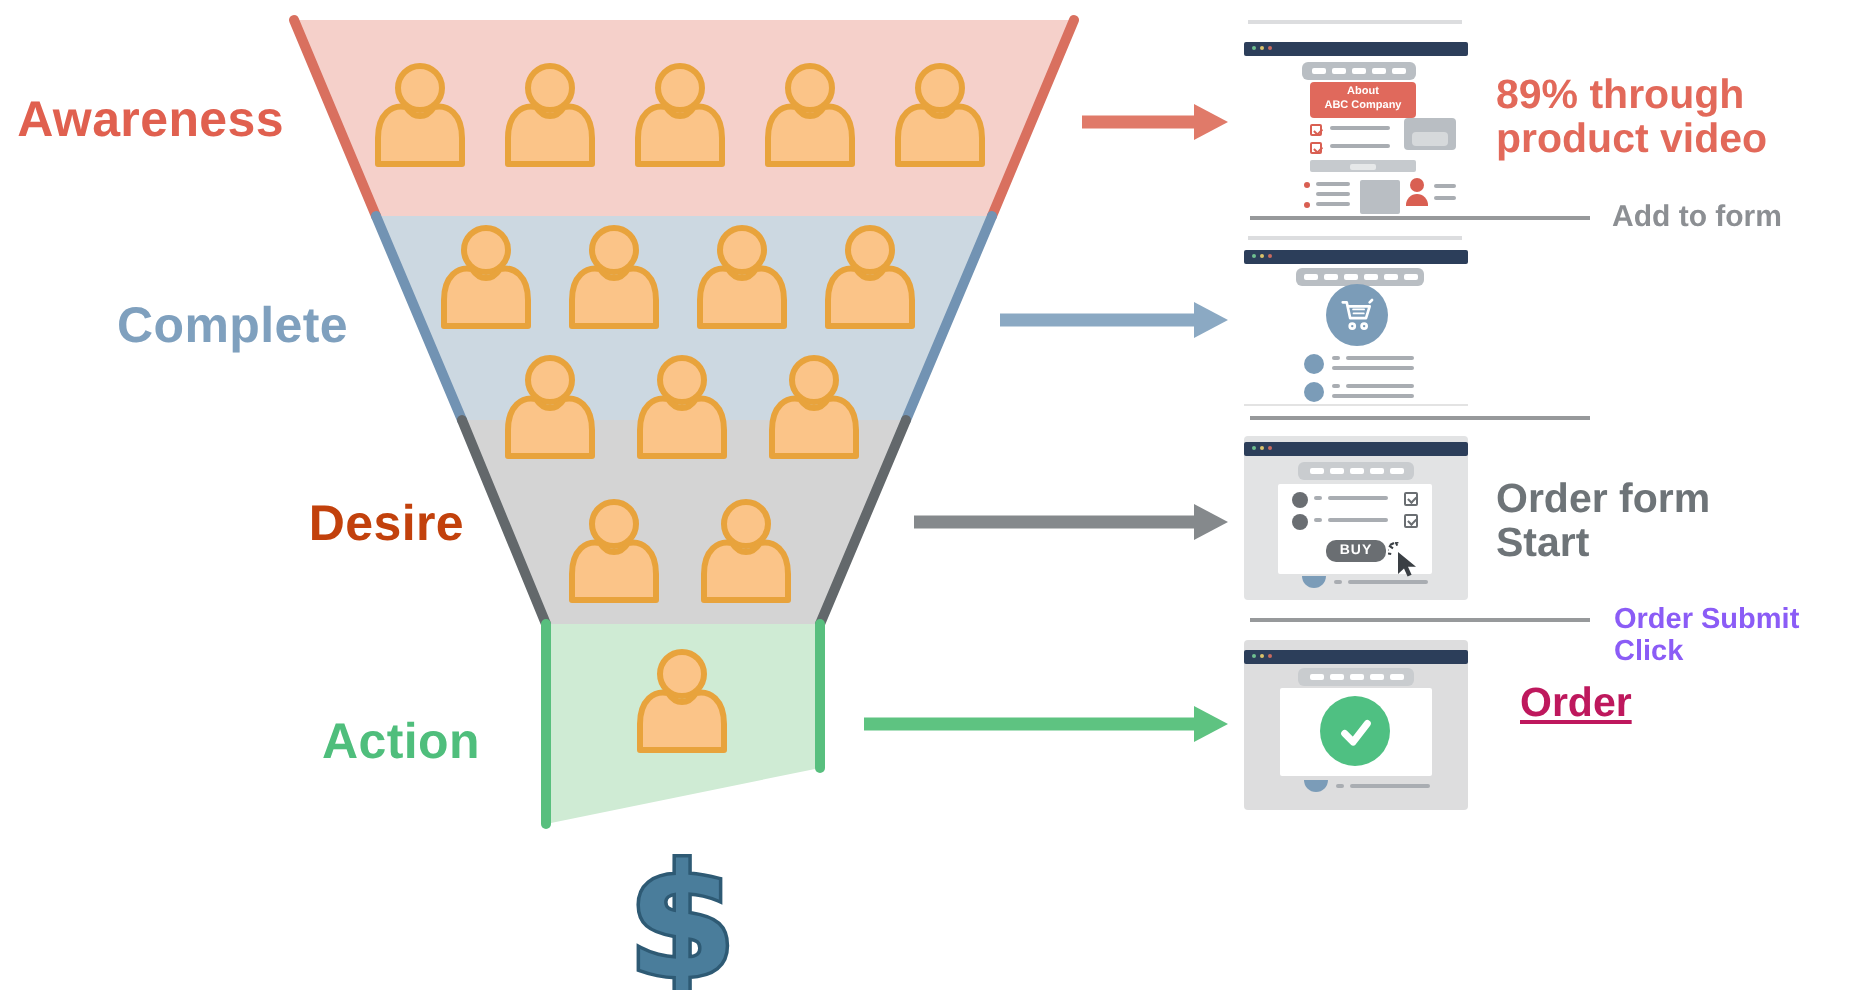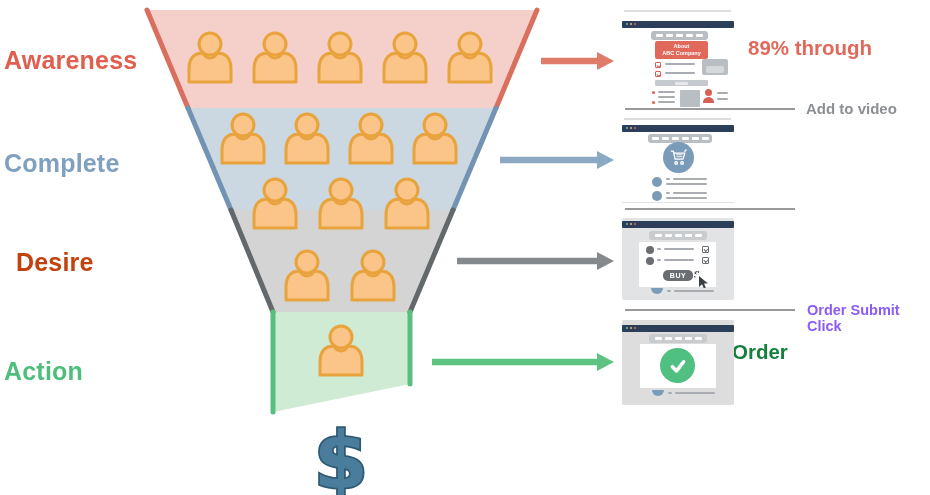--- a/index.html
+++ b/index.html
@@ -1,29 +1,29 @@
 <!DOCTYPE html>
 <html><head>
 <meta charset="utf-8">
 <style>
   html,body{margin:0;padding:0;background:#fff;}
   #stage{position:relative;width:930px;height:495px;background:#fff;overflow:hidden;
          font-family:"Liberation Sans",sans-serif;}
   .abs{position:absolute;}
   
-  .stage-label{position:absolute;font-size:25px;font-weight:bold;text-align:left;letter-spacing:.2px;}
+  .stage-label{position:absolute;font-size:25px;font-weight:bold;text-align:right;letter-spacing:.2px;}
   .lab-awareness{left:4px;top:46px;width:138px;color:#E0604F;}
   .lab-interest{left:4px;top:149px;width:170px;color:#7FA0BE;}
   .lab-desire{left:16px;top:248px;width:216px;color:#c2410c;}
   .lab-action{left:4px;top:341px;width:236px;color:#4FBE7C;margin-top:16px;}
   
   .callout{position:absolute;font-size:20.5px;font-weight:bold;line-height:22px;}
   .c-video{left:748px;top:37px;color:#E2695A;}
   .c-orderform{left:748px;top:239px;color:#6E7478;}
-  .c-complete{left:732px;top:341px;color:#15803d;}
+  .c-complete{left:760px;top:341px;color:#be185d;text-decoration:underline;}
   
   .divline{position:absolute;left:625px;width:170px;height:2px;background:#97999B;}
   .divlabel{position:absolute;font-weight:bold;color:#8C8F93;}
   .dl-cart{left:806px;top:100px;font-size:15px;}
   .dl-submit{left:807px;top:302px;font-size:14.5px;color:#8b5cf6;}
   
   .bwin{position:absolute;left:622px;width:112px;}
   .topline{position:absolute;left:2px;top:0;width:107px;height:2px;background:#DCDDDF;}
   .navybar{position:absolute;left:0;width:112px;height:7px;background:#2C3E5A;border-radius:1px;}
   .dots{position:absolute;left:4px;top:2px;display:flex;gap:2px;}
@@ -120,27 +120,32 @@
 
     <text x="341" y="488" font-family="DejaVu Sans, sans-serif" font-size="78" font-weight="bold" text-anchor="middle" stroke-width="3.5" paint-order="stroke" fill="#4A7D9B" stroke="#2E5A74">$</text>
   </svg>
 
   <div class="stage-label lab-awareness">Awareness</div>
   <div class="stage-label lab-interest">Complete</div>
   <div class="stage-label lab-desire">Desire</div>
   <div class="stage-label lab-action">Action</div>
 
   <div class="divline" style="top:108px;"></div>
-  <div class="divlabel dl-cart">Add to video</div>
+  <div class="divlabel dl-cart">Add to form</div>
   <div class="divline" style="top:208px;"></div>
   <div class="divline" style="top:309px;"></div>
   <div class="divlabel dl-submit">Order Submit Click</div>
 
   <div class="callout c-video">
     <div>89% through</div>
+    <div>product video</div>
+  </div>
+  <div class="callout c-orderform">
+    <div>Order form</div>
+    <div>Start</div>
   </div>
   <div class="callout c-complete">
     <div>Order</div>
   </div>
 
   <div class="bwin" style="top:10px;height:98px;">
     <div class="topline"></div>
     <div class="navybar" style="top:11px;">
       <span class="dots">
           <i style="background:#6FBF8F;"></i>

